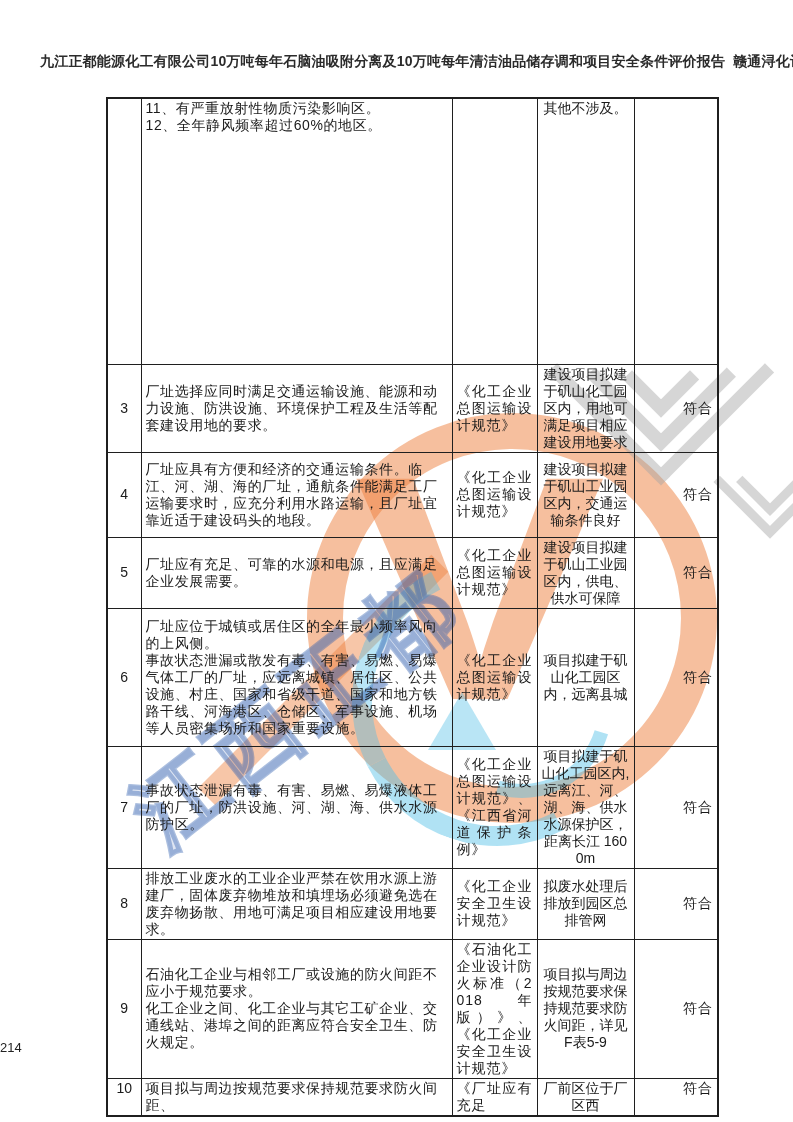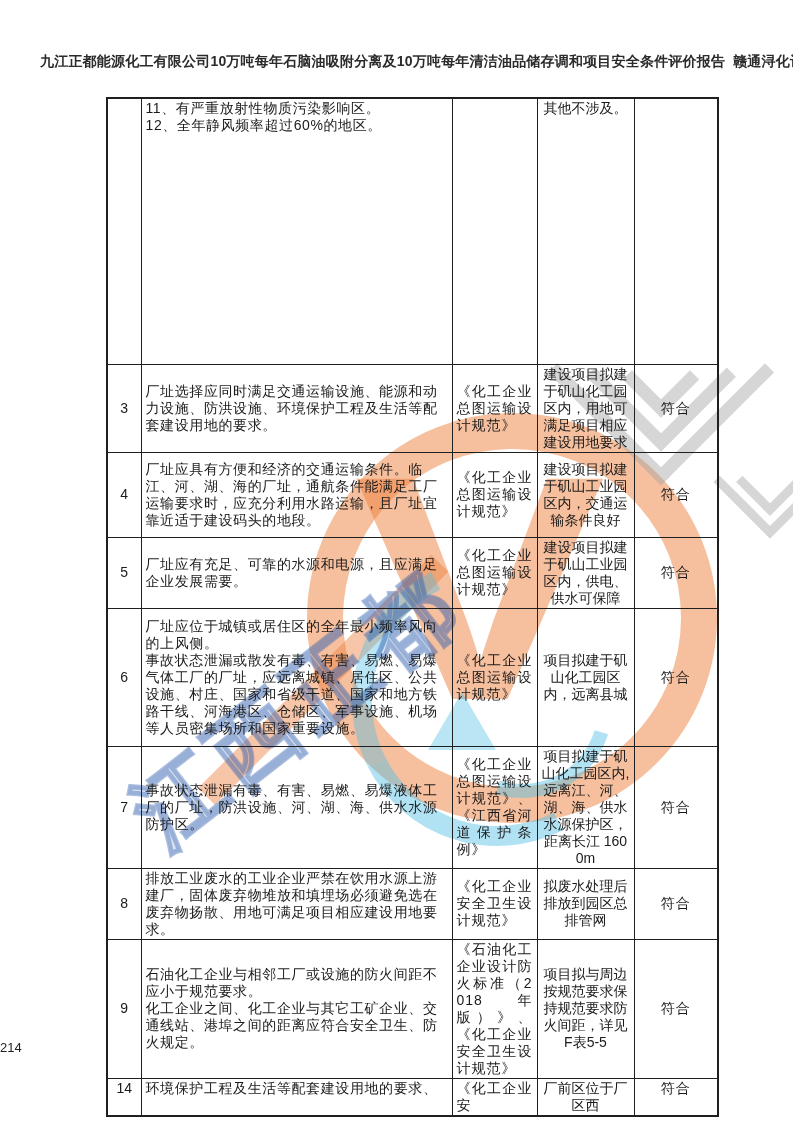--- a/index.html
+++ b/index.html
@@ -72,21 +72,21 @@
   table.eval td{
     border:1px solid #1f1f1f;padding:1px 4px;box-sizing:border-box;
     font-size:14px;line-height:17px;vertical-align:middle;
     white-space:pre-wrap;word-break:break-all;background:transparent;
   }
   td.c-no{text-align:center;font-size:13px;letter-spacing:0;padding:1px 1px;}
   td.c-content{text-align:left;letter-spacing:0.6px;}
   td.c-std{text-align:justify;text-justify:inter-ideograph;font-size:13.5px;letter-spacing:1px;}
   td.c-status{font-size:12.5px;line-height:16px;letter-spacing:0;text-align:center;padding:1px 3px;}
   td.c-status.center{}
-  td.c-result{text-align:center;font-size:14px;letter-spacing:1px;}
+  td.c-result{text-align:right;font-size:14px;letter-spacing:1px;}
   tr.valign-top td{vertical-align:top;}
   
   .page-number{
     position:absolute;top:1040px;left:0;right:0;text-align:left;
     font-size:13px;color:#222;z-index:2;
   }
 </style>
 </head>
 <body>
 
@@ -171,26 +171,26 @@
       <td class="c-content">排放工业废水的工业企业严禁在饮用水源上游建厂，固体废弃物堆放和填埋场必须避免选在废弃物扬散、用地可满足项目相应建设用地要求。</td>
       <td class="c-std">《化工企业安全卫生设计规范》</td>
       <td class="c-status center">拟废水处理后排放到园区总排管网</td>
       <td class="c-result">符合</td>
     </tr>
     <tr style="height:110px">
       <td class="c-no">9</td>
       <td class="c-content">石油化工企业与相邻工厂或设施的防火间距不应小于规范要求。
 化工企业之间、化工企业与其它工矿企业、交通线站、港埠之间的距离应符合安全卫生、防火规定。</td>
       <td class="c-std">《石油化工企业设计防火标准（2018年版）》、《化工企业安全卫生设计规范》</td>
-      <td class="c-status">项目拟与周边按规范要求保持规范要求防火间距，详见F表5-5</td>
+      <td class="c-status">项目拟与周边按规范要求保持规范要求防火间距，详见F表5-9</td>
       <td class="c-result">符合</td>
     </tr>
     <tr class="valign-top" style="height:29px">
-      <td class="c-no">14</td>
-      <td class="c-content">环境保护工程及生活等配套建设用地的要求、</td>
-      <td class="c-std">《化工企业安</td>
+      <td class="c-no">10</td>
+      <td class="c-content">项目拟与周边按规范要求保持规范要求防火间距、</td>
+      <td class="c-std">《厂址应有充足</td>
       <td class="c-status">厂前区位于厂区西</td>
       <td class="c-result">符合</td>
     </tr>
   </tbody>
 </table>
 
 <div class="page-number">214</div>
 
 </body></html>

